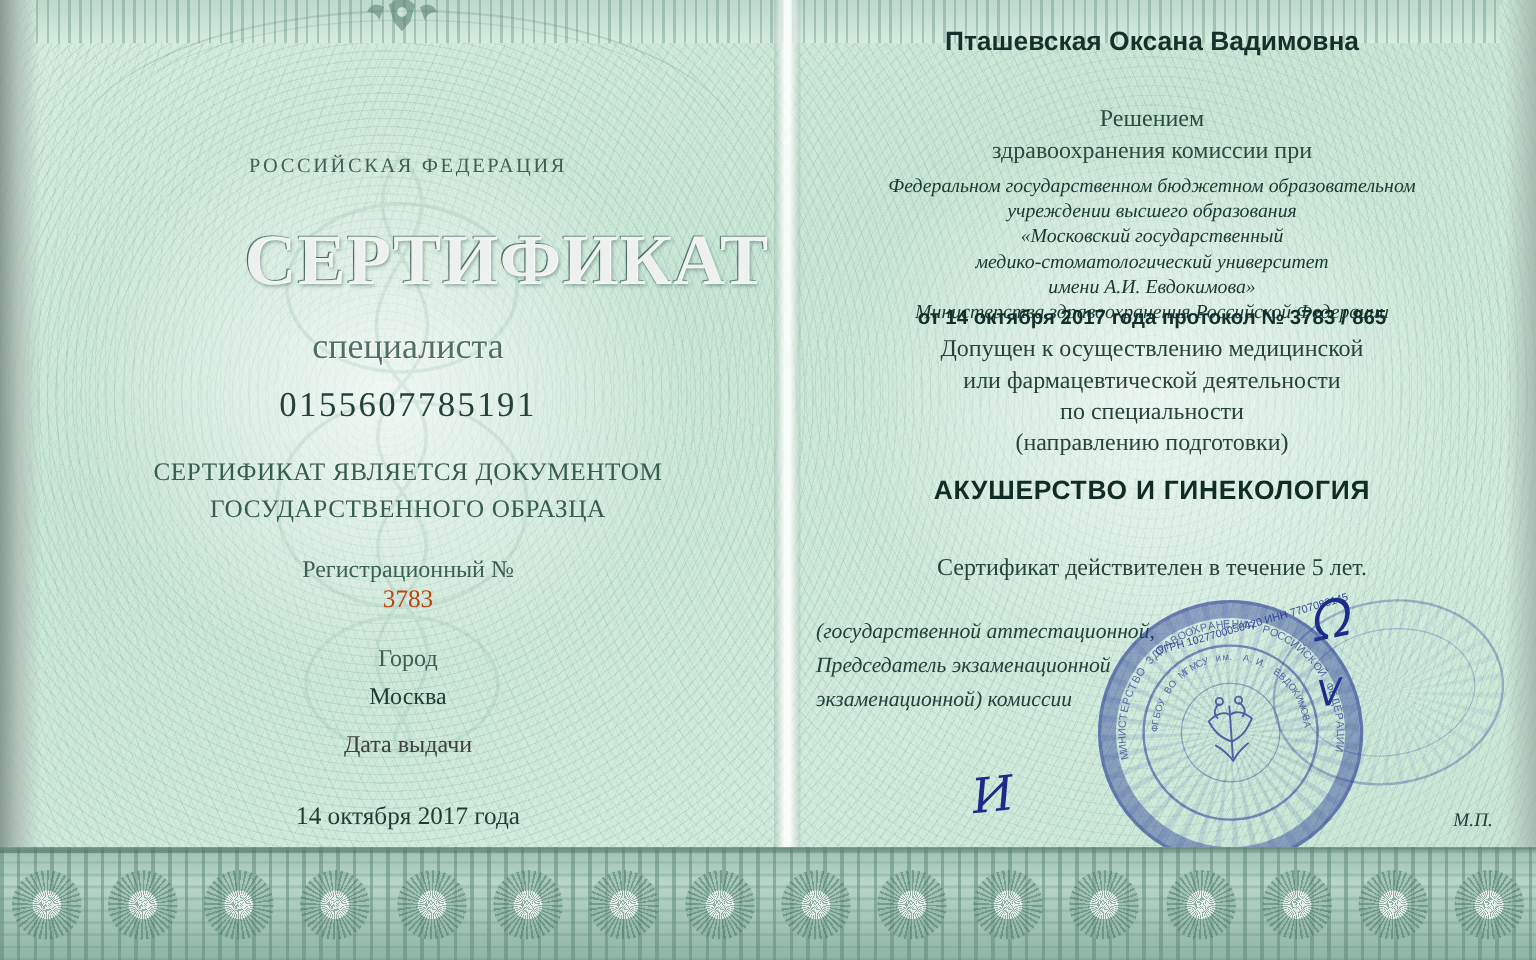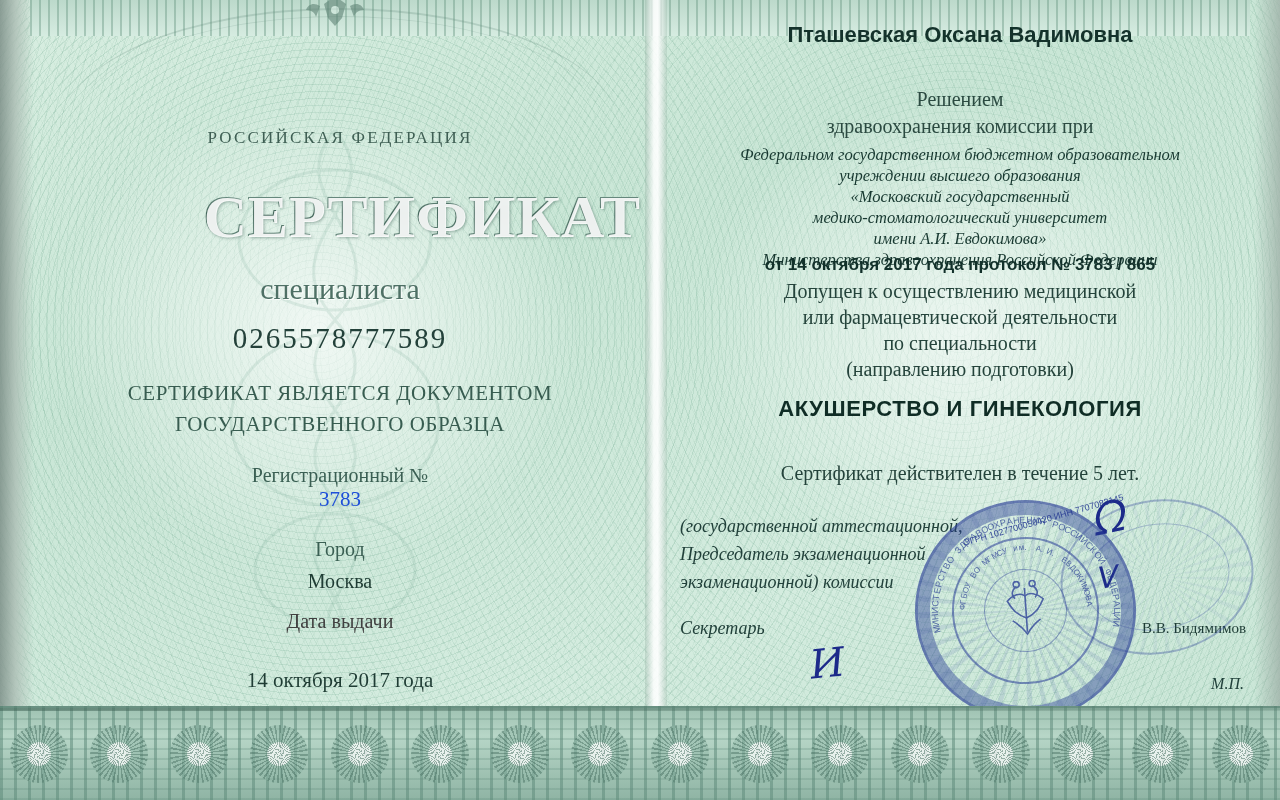--- a/index.html
+++ b/index.html
@@ -155,21 +155,21 @@
     line-height: 31px;
     letter-spacing: 0.5px;
     color: #375c50;
   }
   .reg-label {
     position: absolute; top: 464px; left: 0; right: 0;
     font-size: 20px; color: #3a5f53;
   }
   .reg-value {
     position: absolute; top: 487px; left: 0; right: 0;
-    font-size: 21px; color: #1d4ed8;
+    font-size: 21px; color: #c2410c;
   }
   .city-label {
     position: absolute; top: 538px; left: 0; right: 0;
     font-size: 20px; color: #3a5f53;
   }
   .city-value {
     position: absolute; top: 570px; left: 0; right: 0;
     font-size: 20px; color: #1f3c34;
   }
   .date-label {
@@ -348,21 +348,21 @@
       <circle cx="85" cy="16" r="4" fill="#d6ece1"></circle>
     </g>
   </svg>
 
   <div class="fold"></div>
 
   <div class="left">
     <div class="rf">РОССИЙСКАЯ ФЕДЕРАЦИЯ</div>
     <div class="title">СЕРТИФИКАТ</div>
     <div class="subtitle">специалиста</div>
-    <div class="serial">0265578777589</div>
+    <div class="serial">0155607785191</div>
     <div class="statement">
       <div>СЕРТИФИКАТ ЯВЛЯЕТСЯ ДОКУМЕНТОМ</div>
       <div>ГОСУДАРСТВЕННОГО ОБРАЗЦА</div>
     </div>
     <div class="reg-label">Регистрационный №</div>
     <div class="reg-value">3783</div>
     <div class="city-label">Город</div>
     <div class="city-value">Москва</div>
     <div class="date-label">Дата выдачи</div>
     <div class="date-value">14 октября 2017 года</div>
@@ -396,24 +396,20 @@
 
     <div class="specialty">АКУШЕРСТВО И ГИНЕКОЛОГИЯ</div>
     <div class="validity">Сертификат действителен в течение 5 лет.</div>
 
     <div class="sig-block">
       <div class="sig-row">(государственной аттестационной,</div>
       <div class="sig-row">Председатель экзаменационной</div>
       <div class="sig-row">экзаменационной) комиссии</div>
 
 
-      <div class="sig-row gap">
-        <span>Секретарь</span>
-        <span class="sig-name">В.В. Бидямимов</span>
-      </div>
 
       <div class="mp">М.П.</div>
     </div>
   </div>
 
   <div class="hand hand-1">ᘯ</div>
   <div class="hand hand-2">И</div>
   <div class="hand hand-3">ᐯ</div>
 
   <div class="stamp stamp-small">

